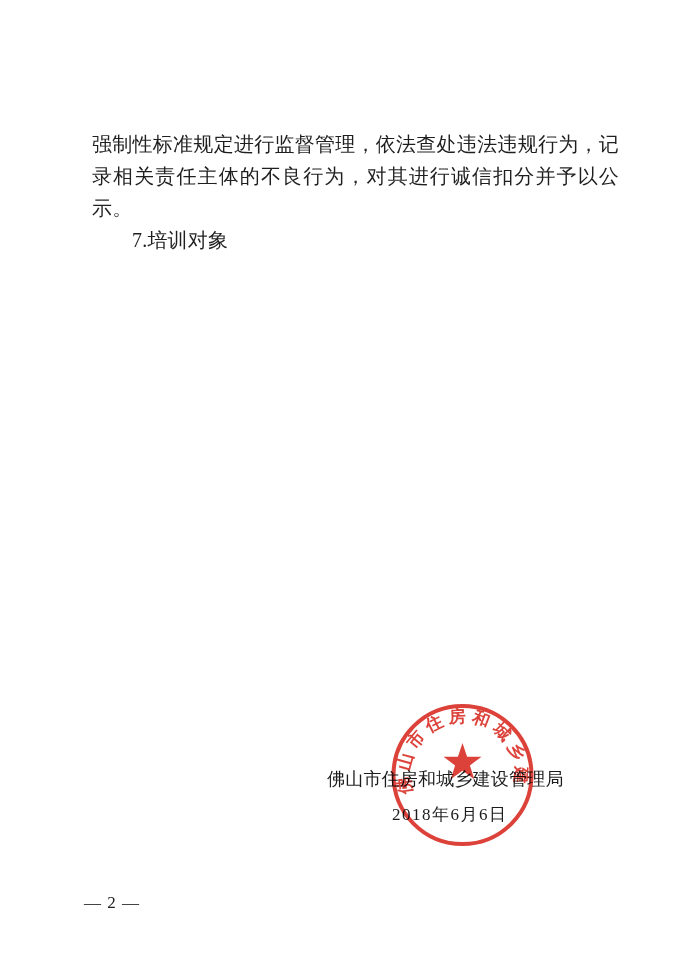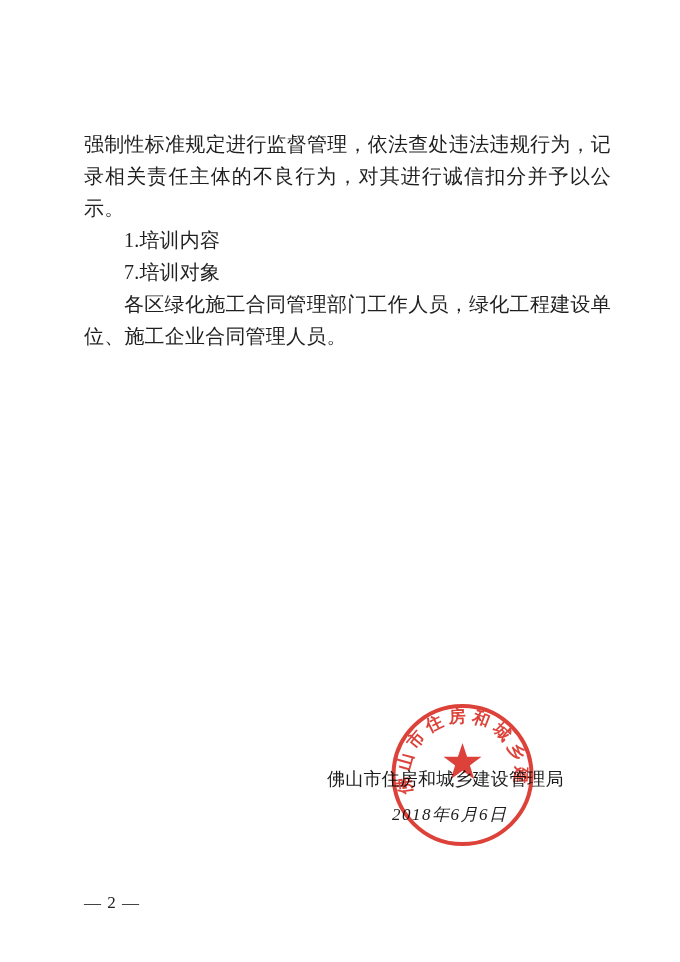--- a/index.html
+++ b/index.html
@@ -11,21 +11,21 @@
     position: relative;
     width: 680px;
     height: 962px;
     background: #ffffff;
     overflow: hidden;
     font-family: "Liberation Serif", "DejaVu Serif", serif;
     color: #1f1f1f;
   }
   .body-text {
     position: absolute;
-    left: 84px;
+    left: 92px;
     top: 128px;
     width: 527px;
     font-size: 20px;
     line-height: 32px;
     letter-spacing: 0.2px;
     text-align: justify;
     text-justify: inter-ideograph;
   }
   .body-text p {
     margin: 0;
@@ -46,21 +46,20 @@
   }
   .sig-date {
     position: absolute;
     left: 392px;
     top: 804px;
     font-size: 17px;
     letter-spacing: 1.5px;
     line-height: 22px;
     color: #1c1c1c;
     white-space: nowrap;
-    font-style: italic;
   }
   .seal {
     position: absolute;
     left: 390px;
     top: 702px;
     width: 145px;
     height: 145px;
     mix-blend-mode: multiply;
     opacity: 0.88;
   }
@@ -81,23 +80,21 @@
     white-space: nowrap;
   }
 </style>
 </head>
 <body>
 
 <div class="page">
 
   <div class="body-text">
     <p>强制性标准规定进行监督管理，依法查处违法违规行为，记录相关责任主体的不良行为，对其进行诚信扣分并予以公示。</p>
-    <p class="indent">1.培训内容</p>
     <p class="indent">7.培训对象</p>
-    <p class="indent">各区绿化施工合同管理部门工作人员，绿化工程建设单位、施工企业合同管理人员。</p>
   </div>
 
   <div class="signature">佛山市住房和城乡建设管理局</div>
   <div class="sig-date">2018年6月6日</div>
 
   <svg class="seal" viewBox="0 0 145 145" xmlns="http://www.w3.org/2000/svg">
     <defs>
       <path id="sealArc" d="M 22.7 91.1 A 53 53 0 1 1 122.3 91.1" fill="none"></path>
     </defs>
     <circle cx="72.5" cy="73" r="69" fill="none" stroke-width="4" stroke="#d7281e"></circle>

